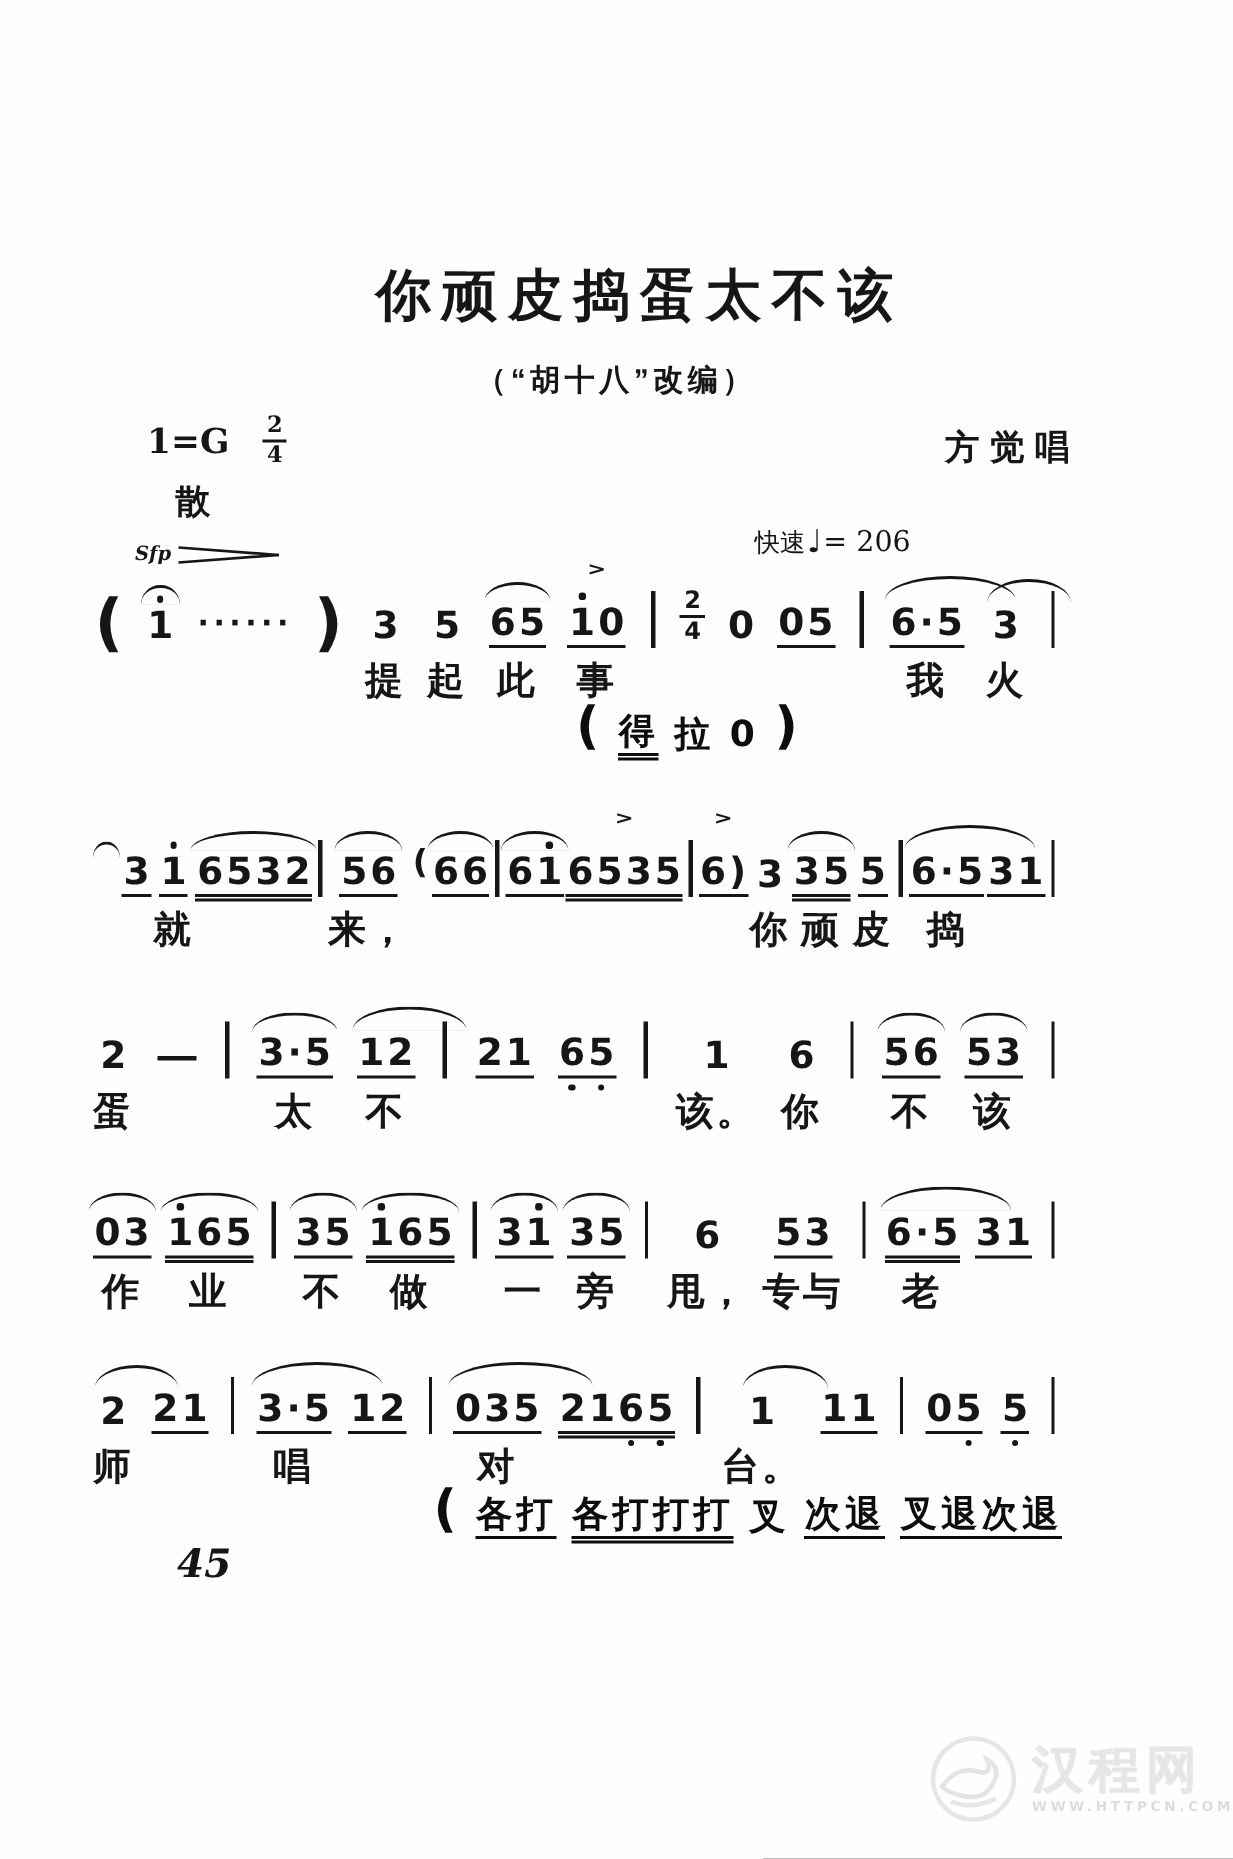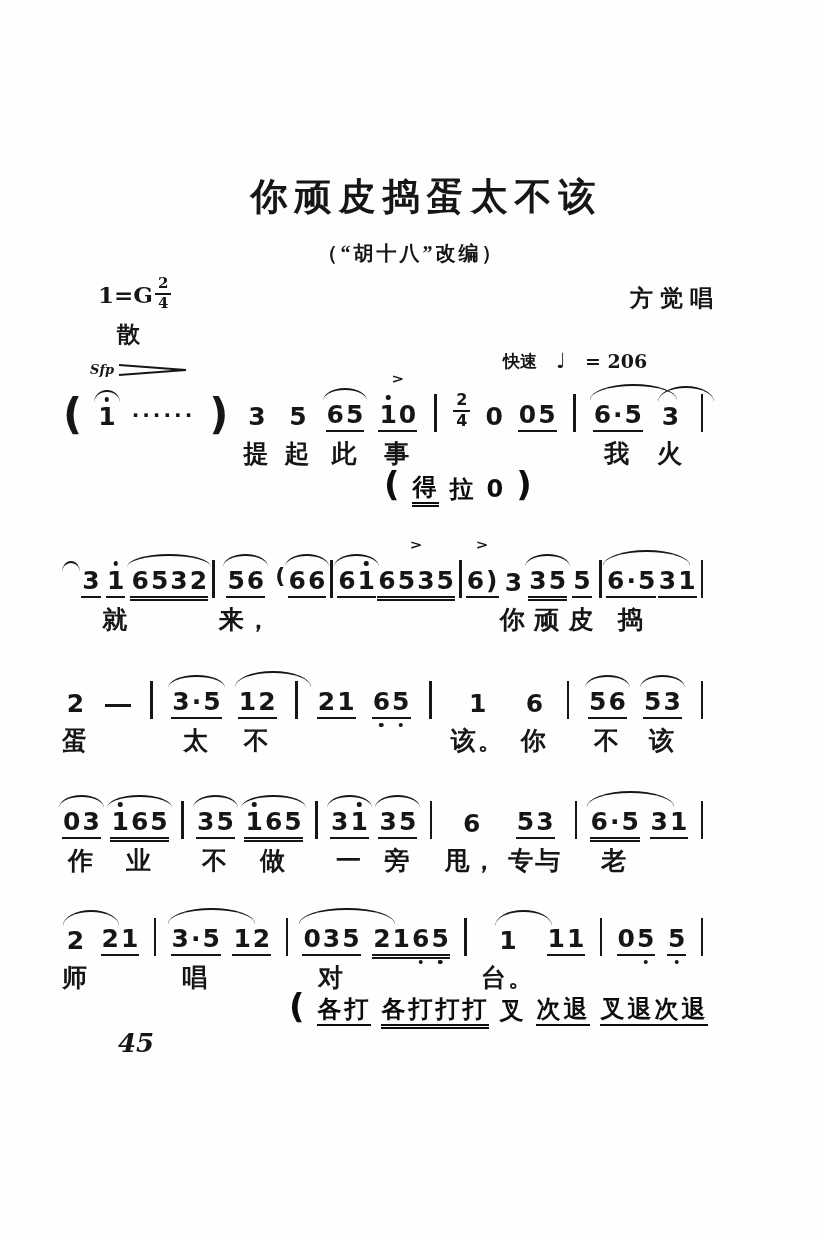--- a/index.html
+++ b/index.html
@@ -9,42 +9,42 @@
     font-family:"DejaVu Sans","Liberation Sans",sans-serif;
   }
   
   .title{
     position:absolute;top:172px;left:0;right:0;text-align:center;
     font-family:"DejaVu Serif","Liberation Serif",serif;
     font-size:37px;font-weight:700;letter-spacing:7px;padding-left:31px;
   }
   .subtitle{
     position:absolute;top:240px;left:0;right:0;text-align:center;
-    font-family:Liberation Serif, serif;
+    font-family:Liberation Sans, sans-serif;
     font-size:20px;font-weight:600;letter-spacing:3px;
   }
   .keysig{
-    position:absolute;top:276px;left:98px;display:flex;align-items:center;gap:2px;
+    position:absolute;top:276px;left:98px;display:flex;align-items:center;gap:22px;
     font-family:"DejaVu Serif","Liberation Serif",serif;
     font-size:23px;font-weight:700;
   }
   .keysig .frac{font-size:15px;}
   .singer{
     position:absolute;top:283px;left:630px;
     font-size:23px;font-weight:600;letter-spacing:7px;white-space:nowrap;
   }
   .san{position:absolute;top:319px;left:117px;font-size:23px;font-weight:600;}
   .sfp{
     position:absolute;top:362px;left:90px;display:flex;align-items:center;gap:4px;
     font-family:"DejaVu Serif","Liberation Serif",serif;
     font-size:13px;font-weight:700;font-style:italic;justify-content:flex-end;
   }
   .tempo{
-    position:absolute;top:349px;left:503px;display:flex;align-items:center;gap:19px;
-    font-size:17px;font-weight:700;white-space:nowrap;
+    position:absolute;top:349px;left:503px;display:flex;align-items:center;gap:1px;
+    font-size:17px;font-weight:400;white-space:nowrap;
   }
   .tempo .tnote{font-size:21px;}
   .tempo .teq{font-size:19px;font-family:"DejaVu Serif","Liberation Serif",serif;}
   
   .music-line{
     position:absolute;left:62px;width:644px;
     display:flex;justify-content:space-between;align-items:flex-start;
   }
   .cell{display:flex;flex-direction:column;align-items:center;min-width:8px;}
   .nslot{height:46px;display:flex;align-items:flex-end;position:relative;}
@@ -926,14 +926,25 @@
             <i class="ch">退</i>
             <i class="ch">次</i>
             <i class="ch">退</i>
           </span>
         </div>
       </div>
     </div>
 
   <div class="pagenum">45</div>
 
+  <div class="watermark">
+    <svg width="62" height="62" viewBox="0 0 62 62">
+      <circle cx="31" cy="31" r="27" fill="none" stroke="#e6e6e6" stroke-width="3"></circle>
+      <path d="M10 36 Q20 22 34 26 Q44 29 40 18 Q50 24 44 34 Q38 46 22 42 Q14 40 10 36 Z" fill="none" stroke="#e4e4e4" stroke-width="3"></path>
+      <path d="M16 46 Q30 52 46 44" fill="none" stroke="#e6e6e6" stroke-width="3"></path>
+    </svg>
+    <div class="wm-text">
+      <span class="wm-name">汉程网</span>
+      <span class="wm-url">WWW.HTTPCN.COM</span>
+    </div>
+  </div>
 
 </div>
 
 </body></html>

